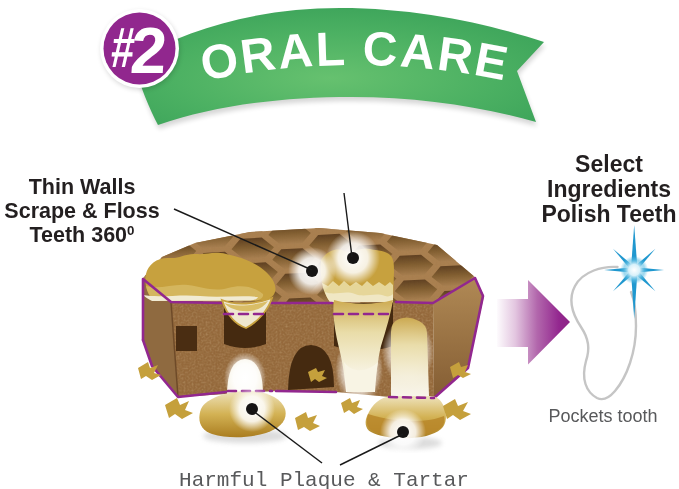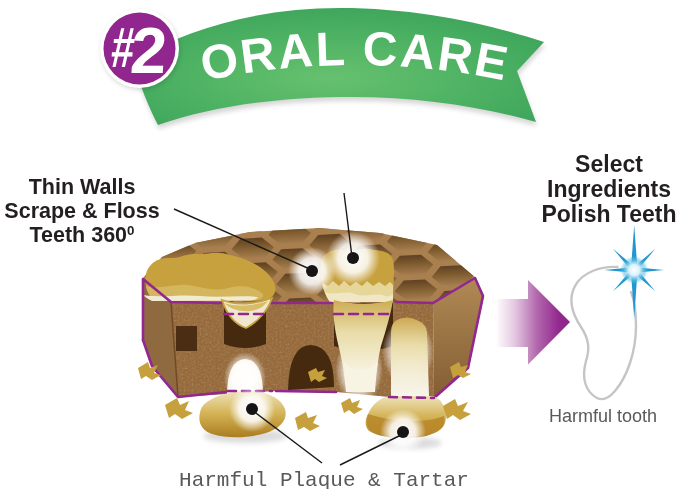--- a/index.html
+++ b/index.html
@@ -291,14 +291,14 @@
 <path d="M634.2,240 L636.5,267 L631.9,267 Z"></path>
 <path d="M634.2,300 L636.5,273 L631.9,273 Z"></path>
 </g>
 </g>
 <circle cx="634.2" cy="270" r="14" fill="url(#sparkC)"></circle>
 
 </svg>
 
 <div class="tb" style="left:-4px;top:175px;width:172px;font-size:21.5px;line-height:24px;">Thin Walls<br>Scrape &amp; Floss<br>Teeth 360<span style="font-size:0.62em;position:relative;top:-0.52em;">0</span></div>
 <div class="tb" style="left:529px;top:151.5px;width:160px;font-size:23px;line-height:25px;">Select<br>Ingredients<br>Polish Teeth</div>
-<div class="gy" style="left:533px;top:406px;width:140px;font-size:18px;">Harmful tooth</div>
+<div class="gy" style="left:533px;top:406px;width:140px;font-size:18px;">Pockets tooth</div>
 <div class="gy" style="left:174px;top:469px;width:300px;font-size:21px;font-family:Liberation Mono, monospace;">Harmful Plaque &amp; Tartar Buildup</div>
 </div>
 </body></html>

